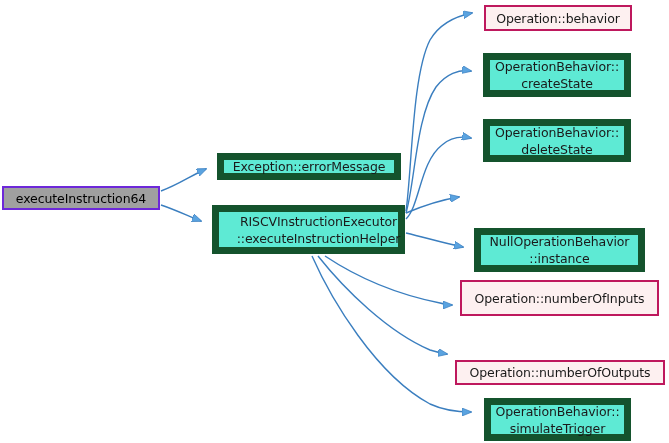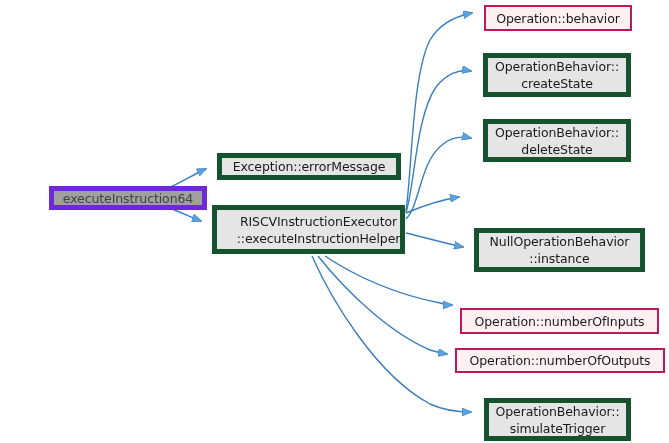--- a/index.html
+++ b/index.html
@@ -27,31 +27,30 @@
   .node {
     position: absolute;
     box-sizing: border-box;
     display: flex;
     align-items: center;
     justify-content: center;
     text-align: center;
     font-size: 12.5px;
     line-height: 1.36;
     color: #1a1a1a;
-    background: #e5e5e5;
-    border: 5px solid #14532d;
+    background: #5eead4;
+    border: 7px solid #14532d;
     letter-spacing: -0.1px;
     white-space: pre-line;
     z-index: 2;
   }
   .node.root {
     background: #a0a0a0;
-    border: 5px solid #6d28d9;
-    color: #404040;
-    margin-left: 47px;
+    border: 2px solid #6d28d9;
+    color: #000000;
   }
   .node.highlight {
     background: #fdf0f0;
     border: 2px solid #be185d;
     color: #1a1a1a;
   }
 </style>
 </head>
 <body>
 
@@ -89,20 +88,20 @@
   <div class="node" style="left:483px; top:53px; width:148px; height:44px;">OperationBehavior::
 createState</div>
 
   <div class="node" style="left:483px; top:119px; width:148px; height:43px;">OperationBehavior::
 deleteState</div>
 
 
   <div class="node" style="left:474px; top:228px; width:171px; height:44px;">NullOperationBehavior
 ::instance</div>
 
-  <div class="node highlight" style="left:460px; top:308px; width:199px; height:26px;">Operation::numberOfInputs</div>
+  <div class="node highlight" style="left:460px; top:280px; width:199px; height:36px;">Operation::numberOfInputs</div>
 
-  <div class="node highlight" style="left:455px; top:348px; width:210px; height:25px;">Operation::numberOfOutputs</div>
+  <div class="node highlight" style="left:455px; top:360px; width:210px; height:25px;">Operation::numberOfOutputs</div>
 
   <div class="node" style="left:484px; top:398px; width:147px; height:43px;">OperationBehavior::
 simulateTrigger</div>
 
 </div>
 
 </body></html>

